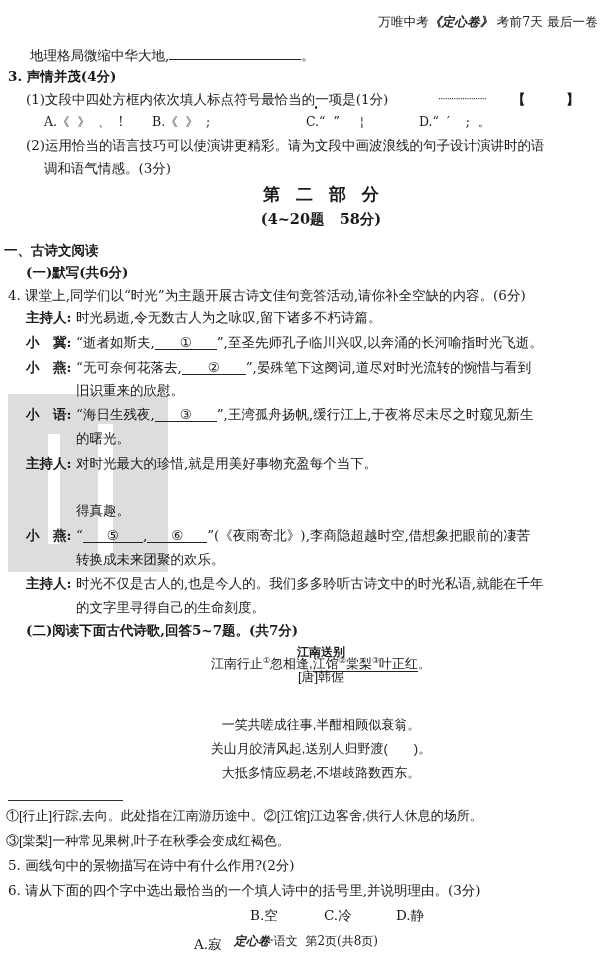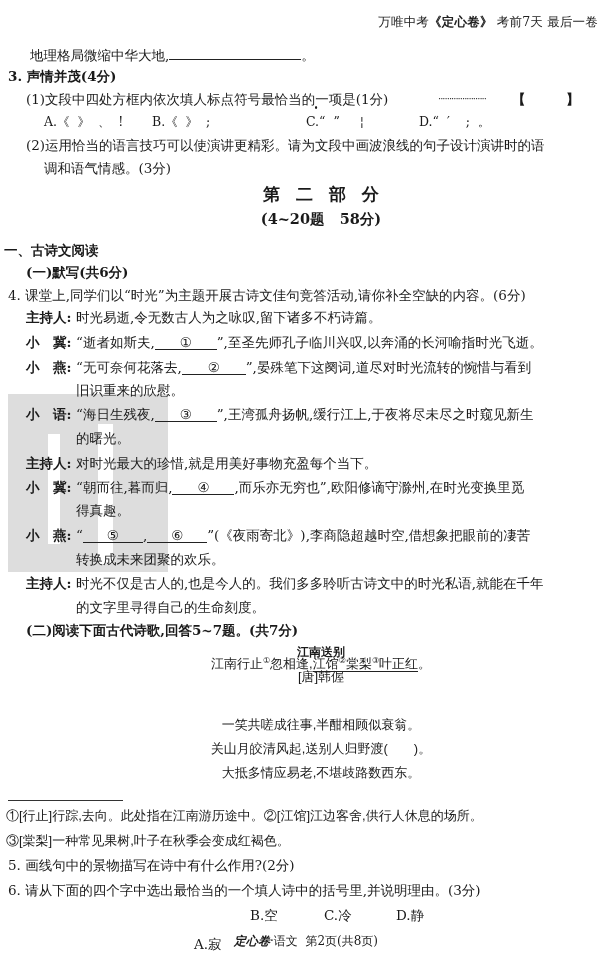--- a/index.html
+++ b/index.html
@@ -3,21 +3,21 @@
 <meta charset="utf-8">
 <style>
   * { margin: 0; padding: 0; box-sizing: border-box; }
   body {
     width: 612px; height: 955px; background: #ffffff; color: #1a1a1a;
     font-family: "DejaVu Serif", "Liberation Serif", serif;
     position: relative; overflow: hidden;
   }
   .page { position: absolute; left: 0; top: 0; width: 612px; height: 955px; }
   .header { position: absolute; right: 14px; top: 14px; font-size: 12.5px; color: #222; letter-spacing: 0.2px; }
-  .header .bk { font-weight: bold; }
+  .header .bk { font-style: italic; font-weight: bold; }
   .line { position: absolute; left: 0; font-size: 13.5px; white-space: nowrap; line-height: 20px; }
   .bold { font-weight: bold; }
   .blank { display: inline-block; border-bottom: 1px solid #222; text-align: center; height: 16px; line-height: 16px; vertical-align: baseline; }
   .center { position: absolute; left: 0; width: 612px; text-align: center; white-space: nowrap; margin-left: 15px; }
   .emph::after { content: "•"; position: absolute; left: 50%; bottom: -9px; transform: translateX(-50%); font-size: 7px; }
   .bracket { font-weight: bold; }
   .speaker { display: inline-block; width: 50px; }
   .watermark {
     position: absolute; left: 8px; top: 394px; width: 160px; height: 178px; opacity: 0.28;
   }
@@ -87,23 +87,20 @@
 
   <div class="line" style="top:404px; left:26px;">
     <span class="bold speaker">小　语:</span><span>“海日生残夜,</span><span class="blank" style="width:62px;">③</span><span>”,王湾孤舟扬帆,缓行江上,于夜将尽未尽之时窥见新生</span>
   </div>
   <div class="line" style="top:428px; left:76px;">的曙光。</div>
 
   <div class="line" style="top:453px; left:26px;">
     <span class="bold speaker">主持人:</span><span>对时光最大的珍惜,就是用美好事物充盈每个当下。</span>
   </div>
 
-  <div class="line" style="top:477px; left:26px;">
-    <span class="bold speaker">小　冀:</span><span>“朝而往,暮而归,</span><span class="blank" style="width:62px;">④</span><span>,而乐亦无穷也”,欧阳修谪守滁州,在时光变换里觅</span>
-  </div>
   <div class="line" style="top:500px; left:76px;">得真趣。</div>
 
   <div class="line" style="top:525px; left:26px;">
     <span class="bold speaker">小　燕:</span><span>“</span><span class="blank" style="width:60px;">⑤</span><span>,</span><span class="blank" style="width:60px;">⑥</span><span>”(《夜雨寄北》),李商隐超越时空,借想象把眼前的凄苦</span>
   </div>
   <div class="line" style="top:549px; left:76px;">转换成未来团聚的欢乐。</div>
 
   <div class="line" style="top:573px; left:26px;">
     <span class="bold speaker">主持人:</span><span>时光不仅是古人的,也是今人的。我们多多聆听古诗文中的时光私语,就能在千年</span>
   </div>

